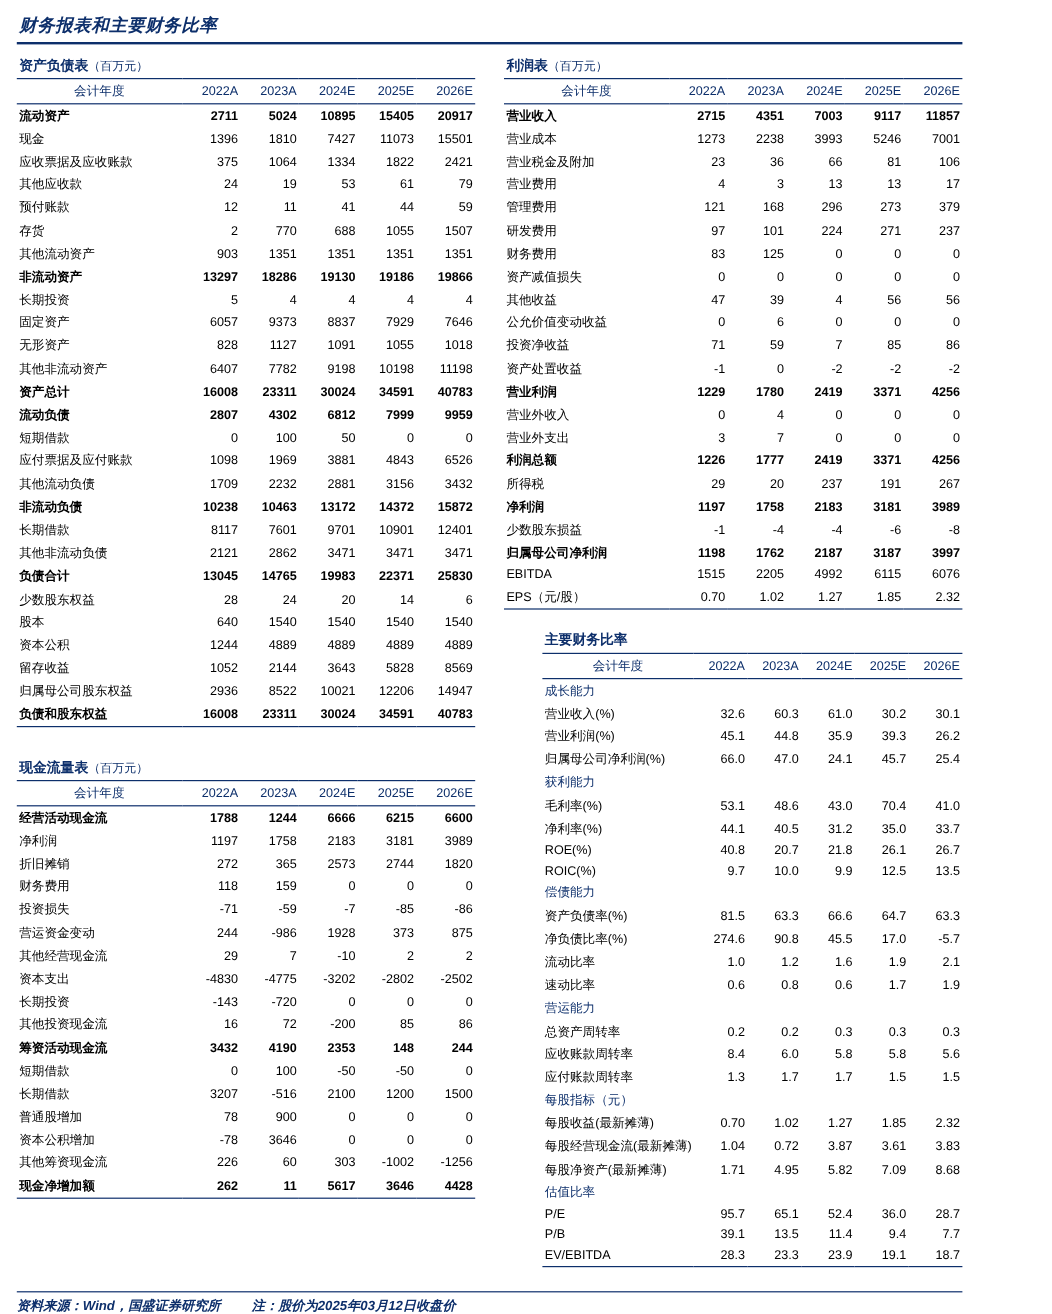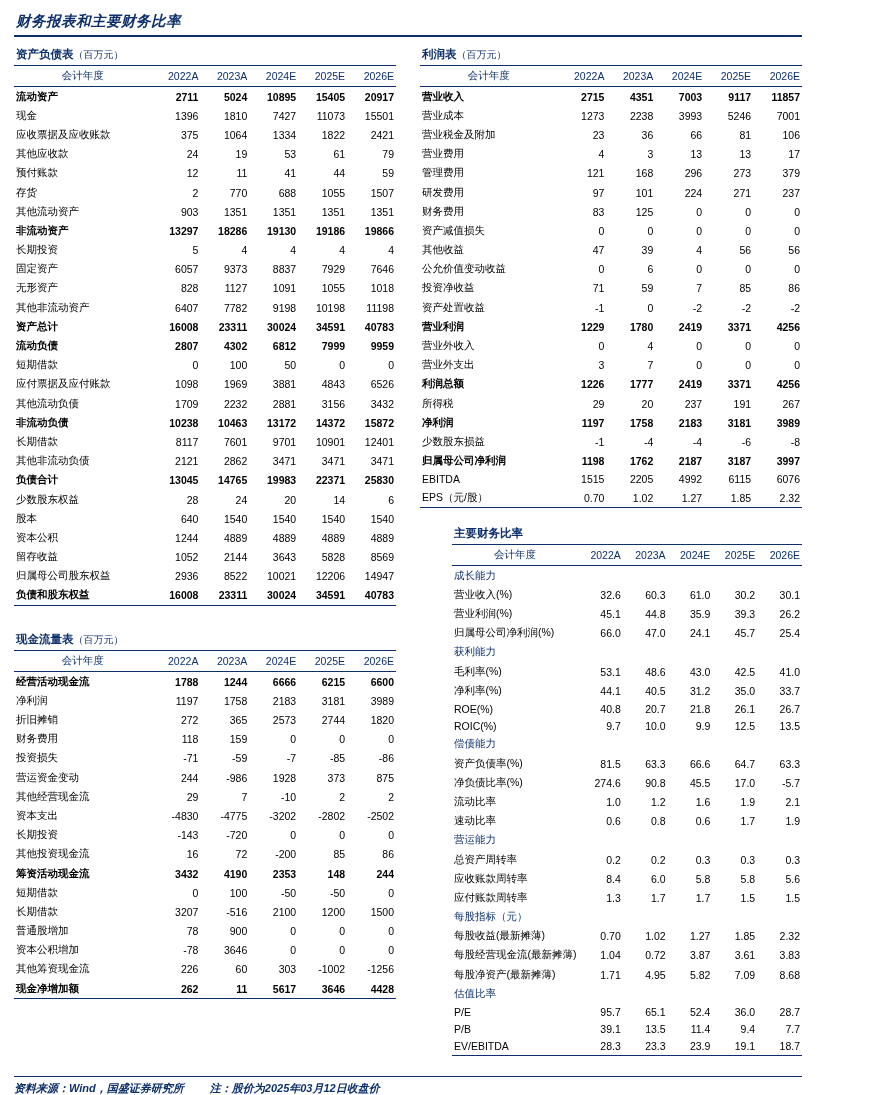--- a/index.html
+++ b/index.html
@@ -785,21 +785,21 @@
                 <td></td>
                 <td></td>
                 <td></td>
                 <td></td>
               </tr>
               <tr>
                 <td class="lbl indent">毛利率(%)</td>
                 <td>53.1</td>
                 <td>48.6</td>
                 <td>43.0</td>
-                <td>42.5</td>
+                <td>70.4</td>
                 <td>41.0</td>
               </tr>
               <tr>
                 <td class="lbl indent">净利率(%)</td>
                 <td>44.1</td>
                 <td>40.5</td>
                 <td>31.2</td>
                 <td>35.0</td>
                 <td>33.7</td>
               </tr>

